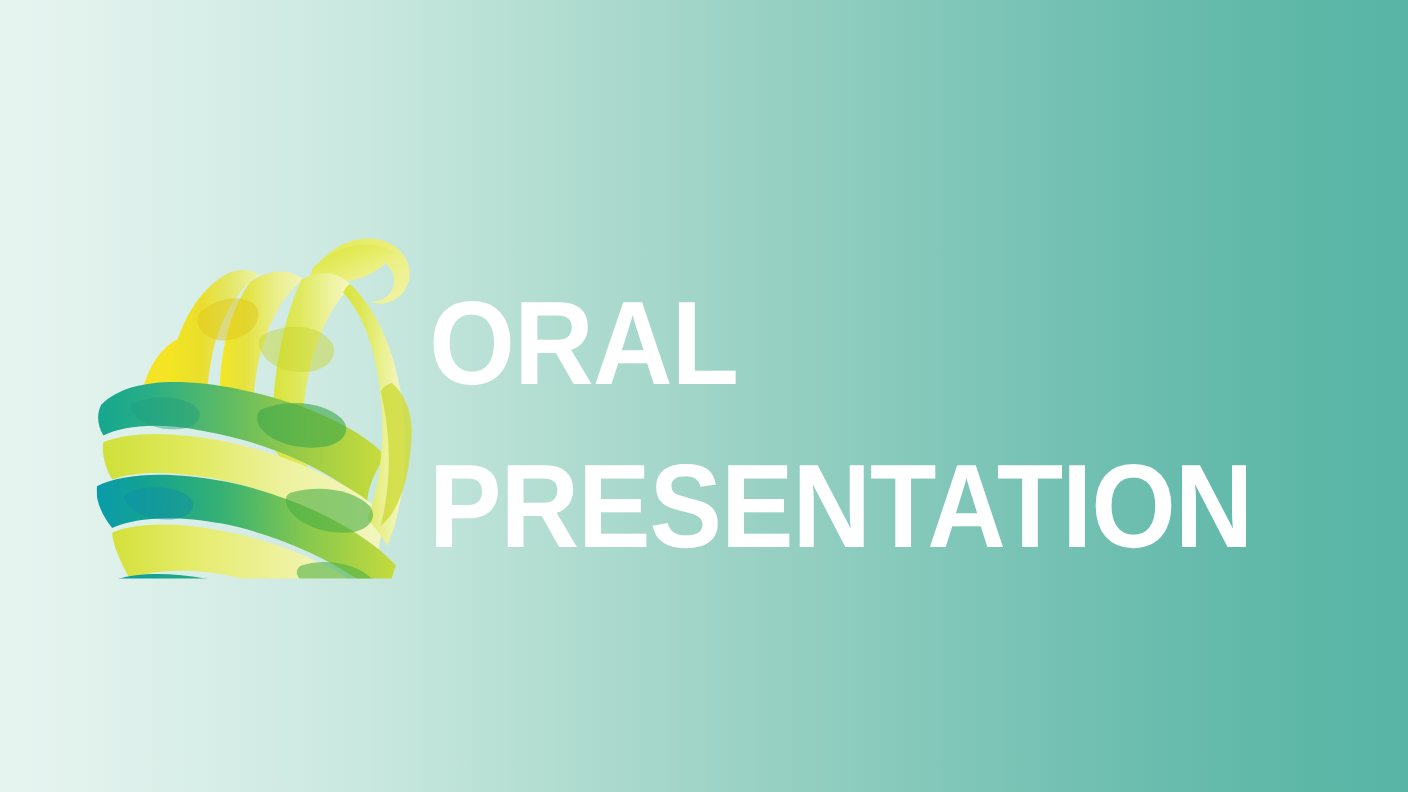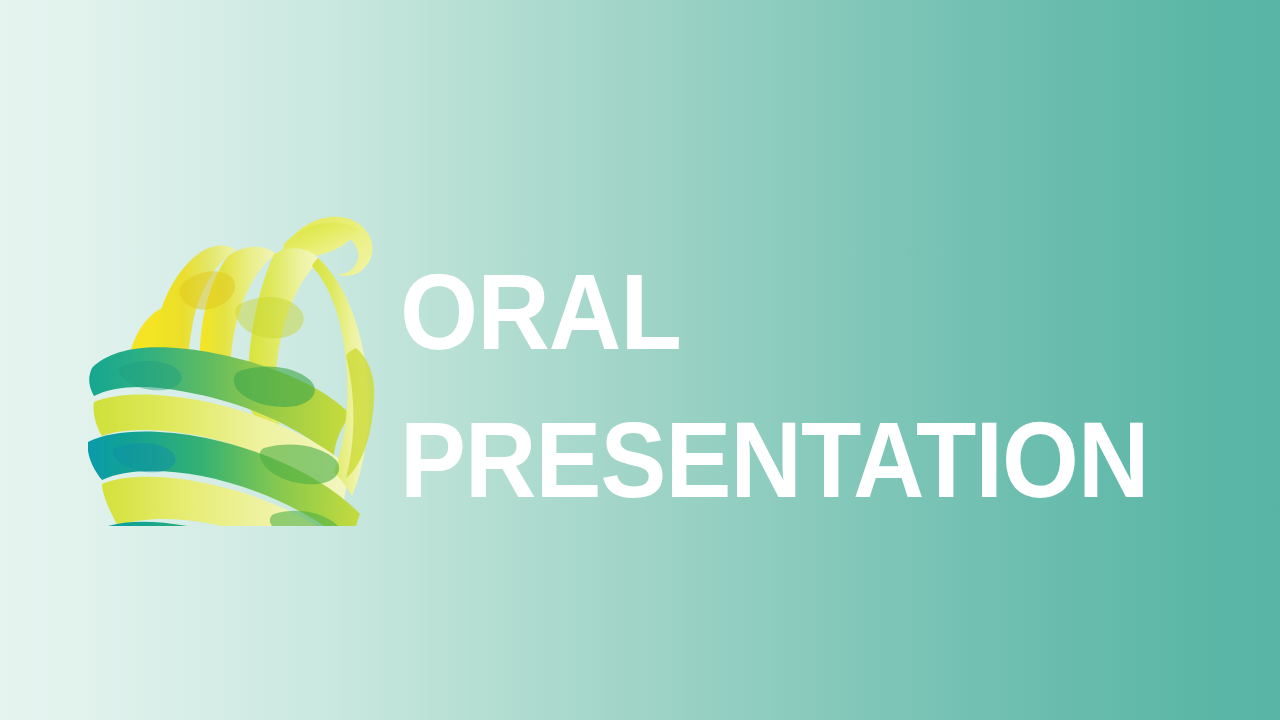--- a/index.html
+++ b/index.html
@@ -43,21 +43,21 @@
   }
   #logo-globe svg {
     display: block;
     width: 100%;
     height: 100%;
   }
 
   
   #title-block {
     position: absolute;
-    left: 400px;
+    left: 390px;
     top: 238px;
     width: 820px;
   }
   .title-line {
     color: #ffffff;
     font-family: "Liberation Sans", sans-serif;
     font-weight: 700;
     font-size: 108px;
     line-height: 148px;
     letter-spacing: -1px;

